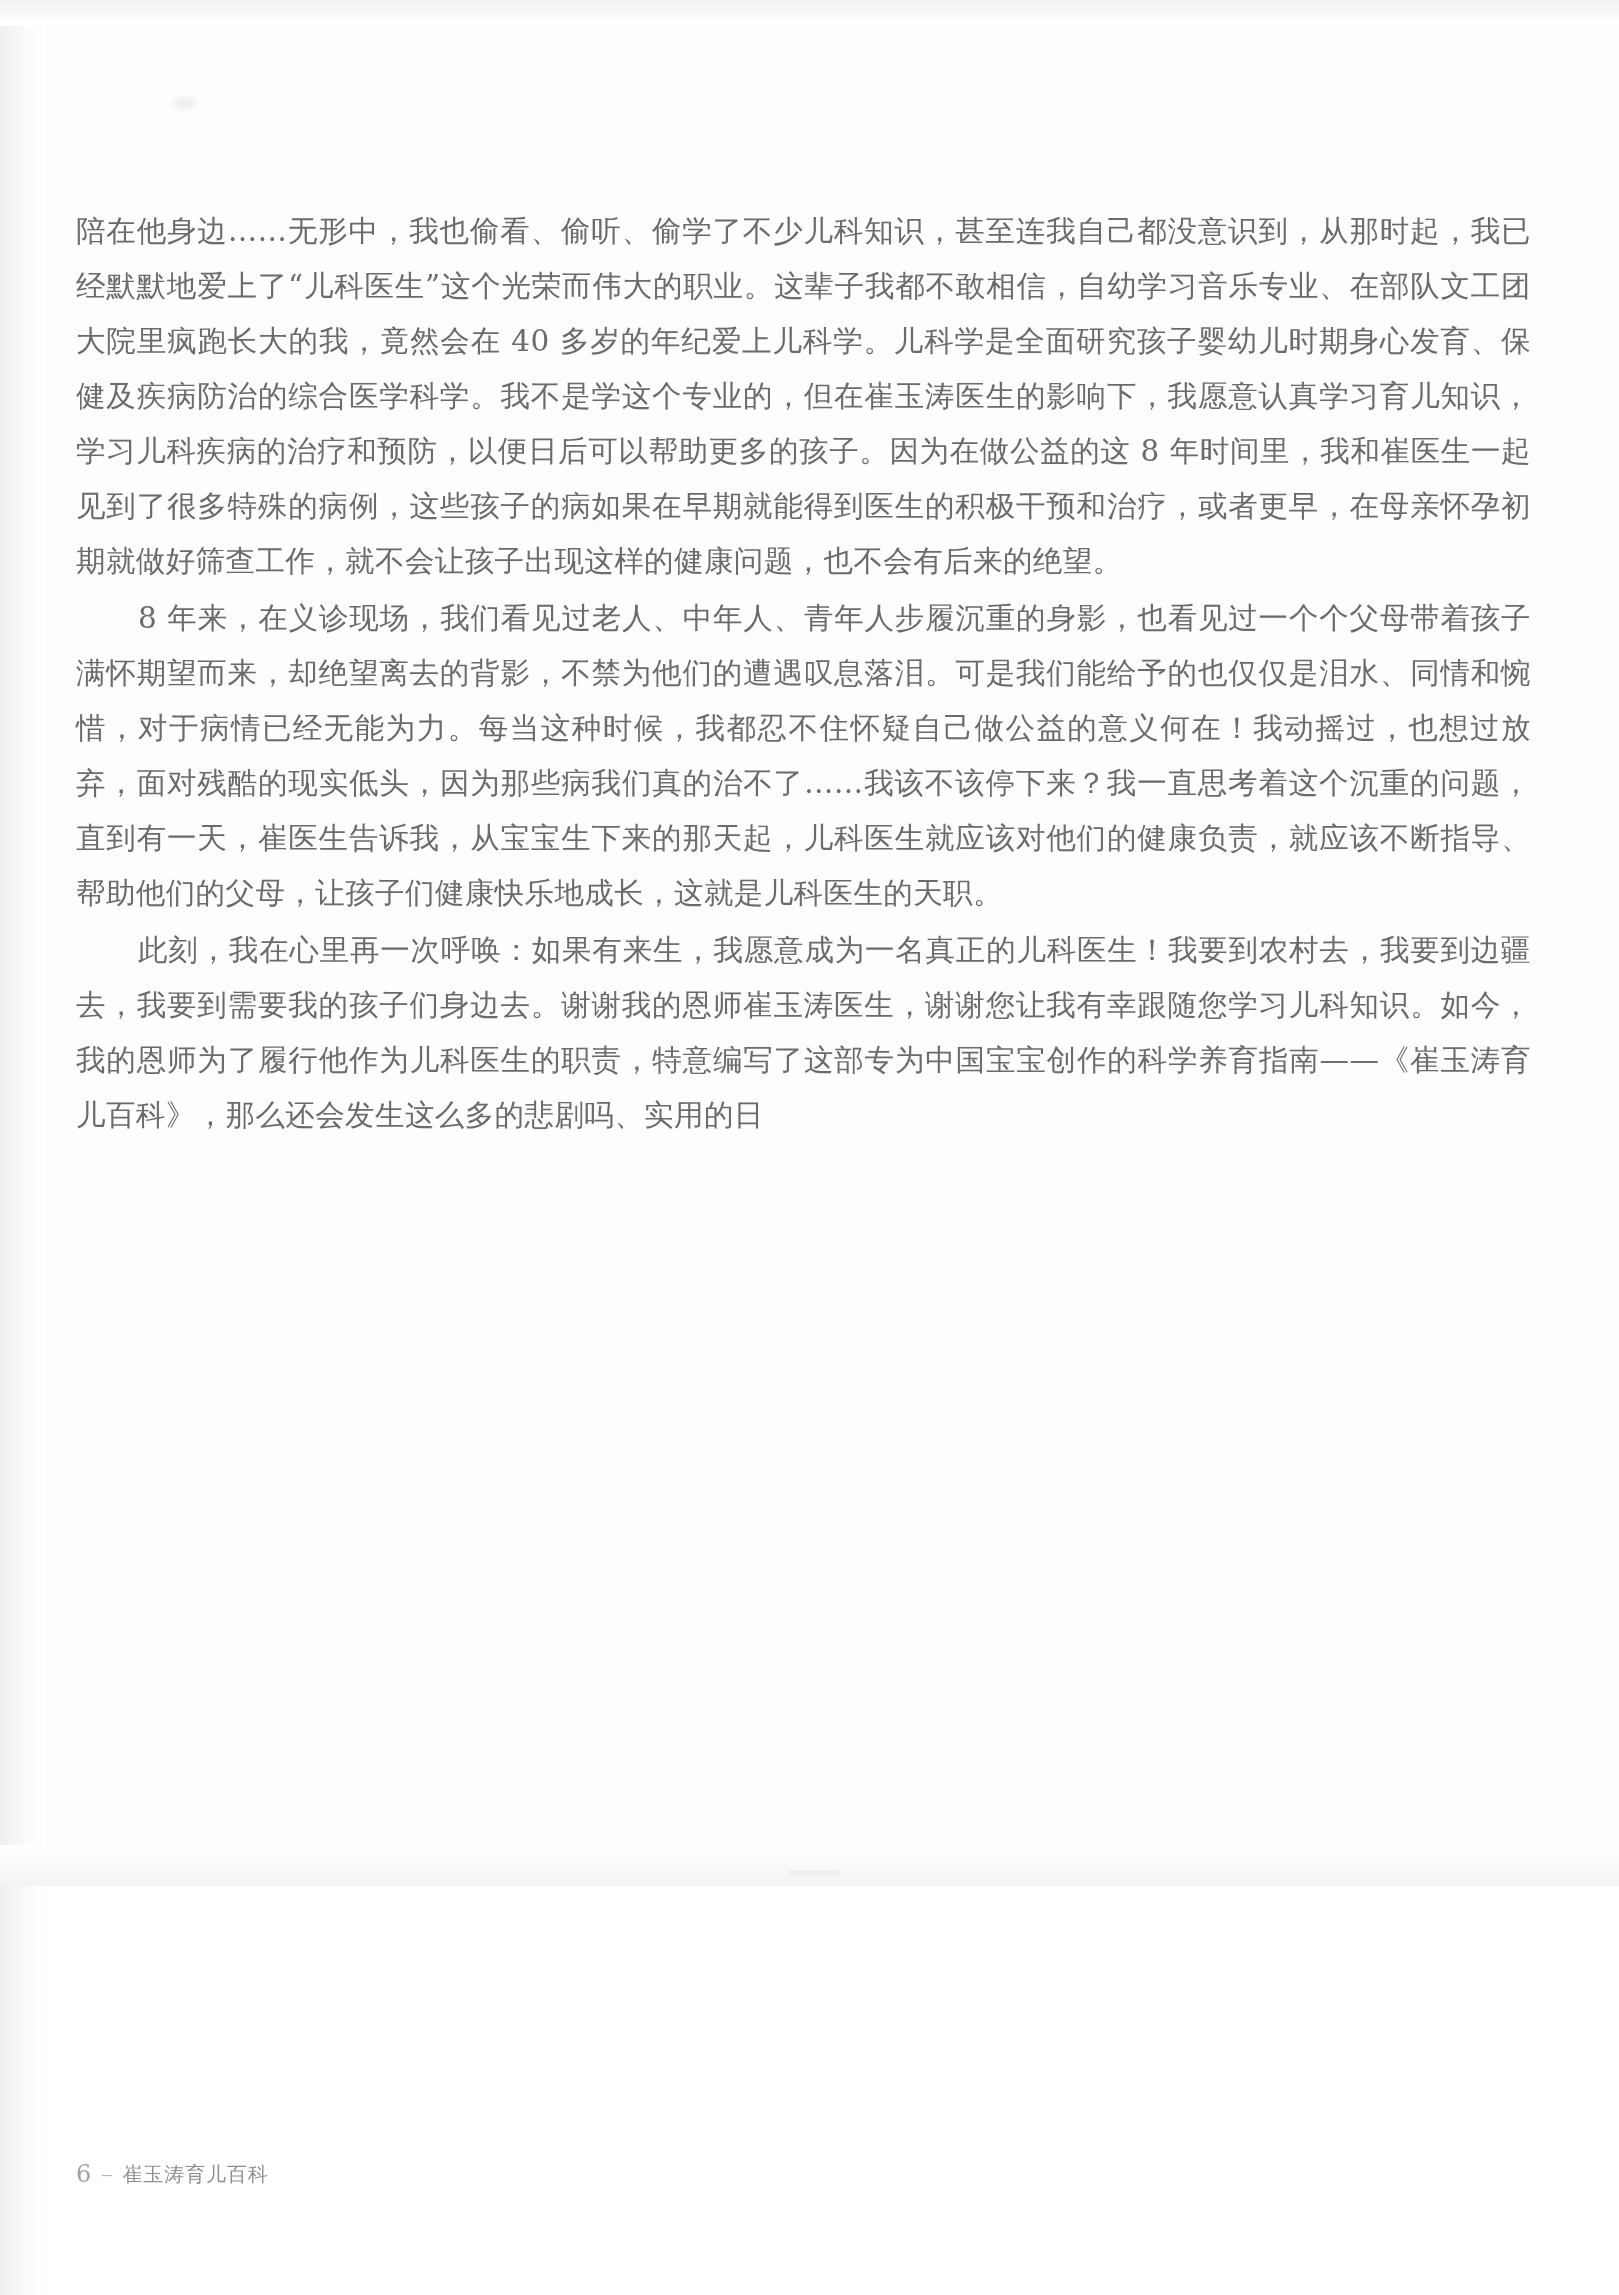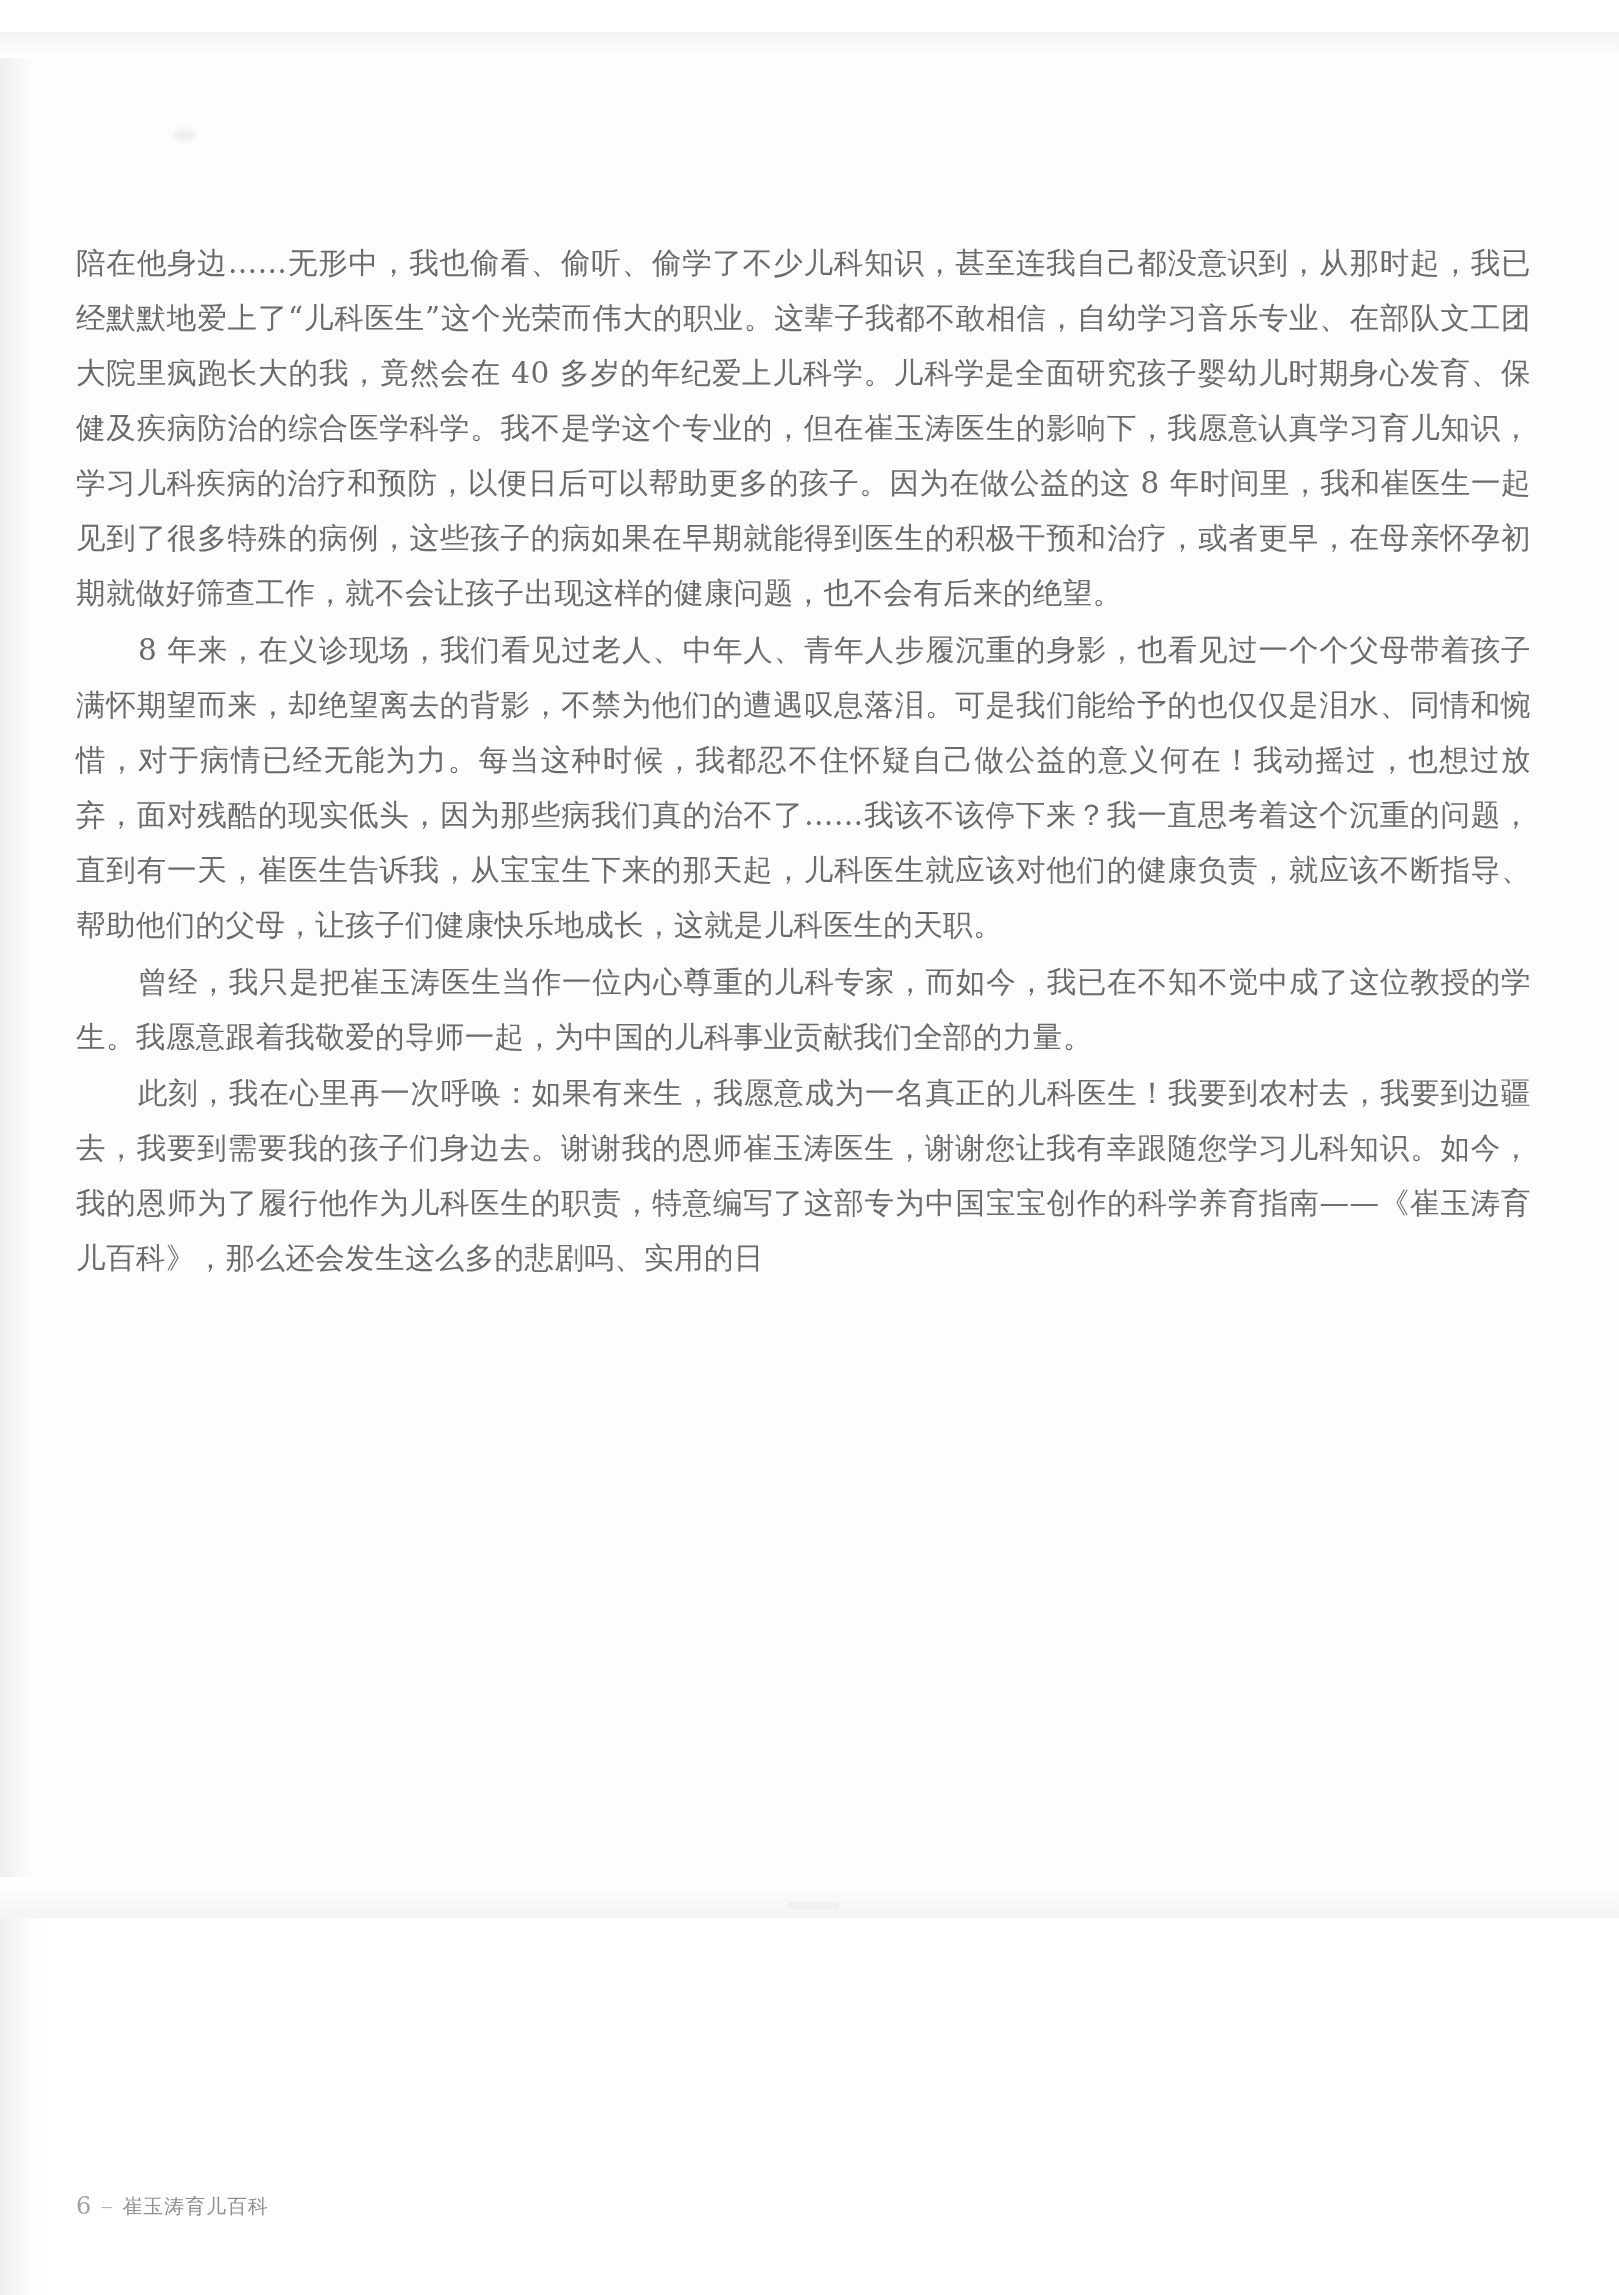--- a/index.html
+++ b/index.html
@@ -15,21 +15,20 @@
     overflow: hidden;
     position: relative;
   }
   .page {
     position: absolute;
     top: 0;
     left: 0;
     width: 1620px;
     height: 1886px;
     background: #fdfdfd;
-    margin-top: 32px;
   }
   
   .scan-edge-left {
     position: absolute;
     left: 0; top: 0;
     width: 46px; height: 2295px;
     background: linear-gradient(to right, #efefef 0%, #fbfbfb 60%, #ffffff 100%);
   }
   .scan-edge-top {
     position: absolute;
@@ -113,21 +112,20 @@
 
 <div class="page">
   <div class="scan-edge-left"></div>
   <div class="scan-edge-top"></div>
   <div class="scan-edge-bottom"></div>
   <div class="scan-blot"></div>
 
   <div class="content">
     <p class="para">陪在他身边……无形中，我也偷看、偷听、偷学了不少儿科知识，甚至连我自己都没意识到，从那时起，我已经默默地爱上了“儿科医生”这个光荣而伟大的职业。这辈子我都不敢相信，自幼学习音乐专业、在部队文工团大院里疯跑长大的我，竟然会在 40 多岁的年纪爱上儿科学。儿科学是全面研究孩子婴幼儿时期身心发育、保健及疾病防治的综合医学科学。我不是学这个专业的，但在崔玉涛医生的影响下，我愿意认真学习育儿知识，学习儿科疾病的治疗和预防，以便日后可以帮助更多的孩子。因为在做公益的这 8 年时间里，我和崔医生一起见到了很多特殊的病例，这些孩子的病如果在早期就能得到医生的积极干预和治疗，或者更早，在母亲怀孕初期就做好筛查工作，就不会让孩子出现这样的健康问题，也不会有后来的绝望。</p>
     <p class="para indent">8 年来，在义诊现场，我们看见过老人、中年人、青年人步履沉重的身影，也看见过一个个父母带着孩子满怀期望而来，却绝望离去的背影，不禁为他们的遭遇叹息落泪。可是我们能给予的也仅仅是泪水、同情和惋惜，对于病情已经无能为力。每当这种时候，我都忍不住怀疑自己做公益的意义何在！我动摇过，也想过放弃，面对残酷的现实低头，因为那些病我们真的治不了……我该不该停下来？我一直思考着这个沉重的问题，直到有一天，崔医生告诉我，从宝宝生下来的那天起，儿科医生就应该对他们的健康负责，就应该不断指导、帮助他们的父母，让孩子们健康快乐地成长，这就是儿科医生的天职。</p>
-    <p class="para indent">曾经，我只是把崔玉涛医生当作一位内心尊重的儿科专家，而如今，我已在不知不觉中成了这位教授的学生。我愿意跟着我敬爱的导师一起，为中国的儿科事业贡献我们全部的力量。</p>
     <p class="para indent">此刻，我在心里再一次呼唤：如果有来生，我愿意成为一名真正的儿科医生！我要到农村去，我要到边疆去，我要到需要我的孩子们身边去。谢谢我的恩师崔玉涛医生，谢谢您让我有幸跟随您学习儿科知识。如今，我的恩师为了履行他作为儿科医生的职责，特意编写了这部专为中国宝宝创作的科学养育指南——《崔玉涛育儿百科》，那么还会发生这么多的悲剧吗、实用的日</p>
   </div>
 
   <div class="footer">
     <span class="footer-page-num">6</span>
     <span class="footer-dash">–</span>
     <span class="footer-title">崔玉涛育儿百科</span>
   </div>
 
   <div class="bottom-mark"></div>

